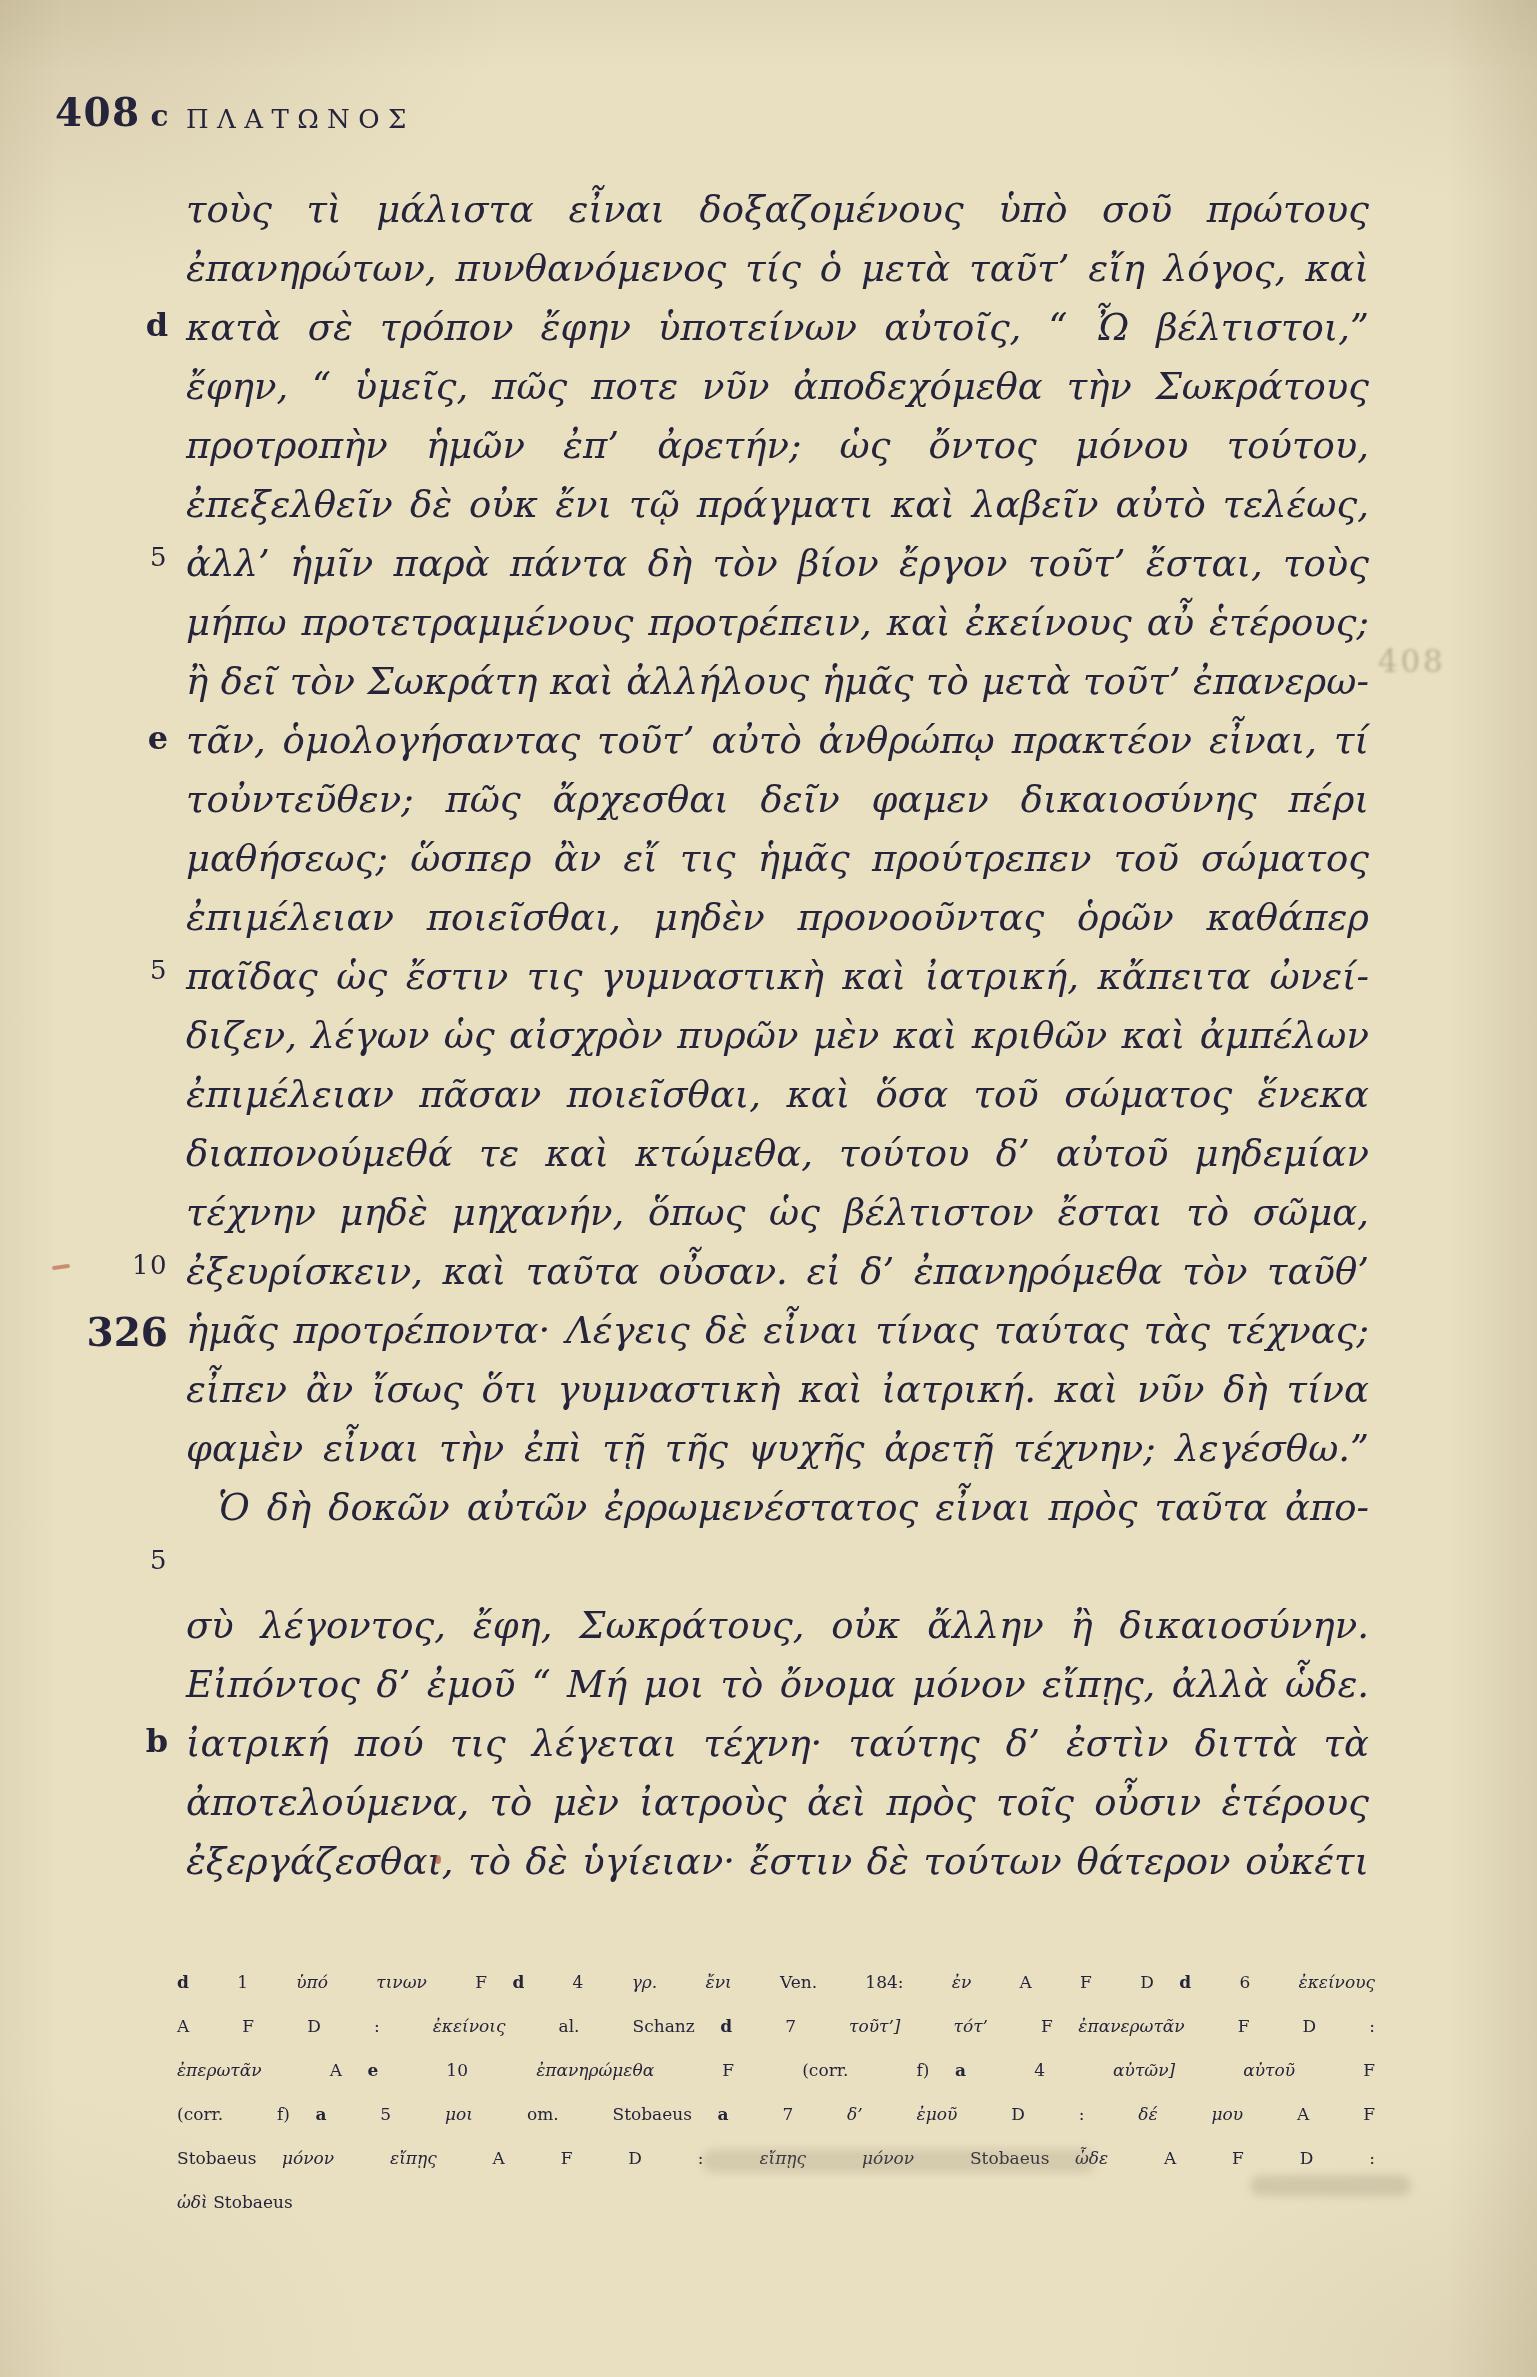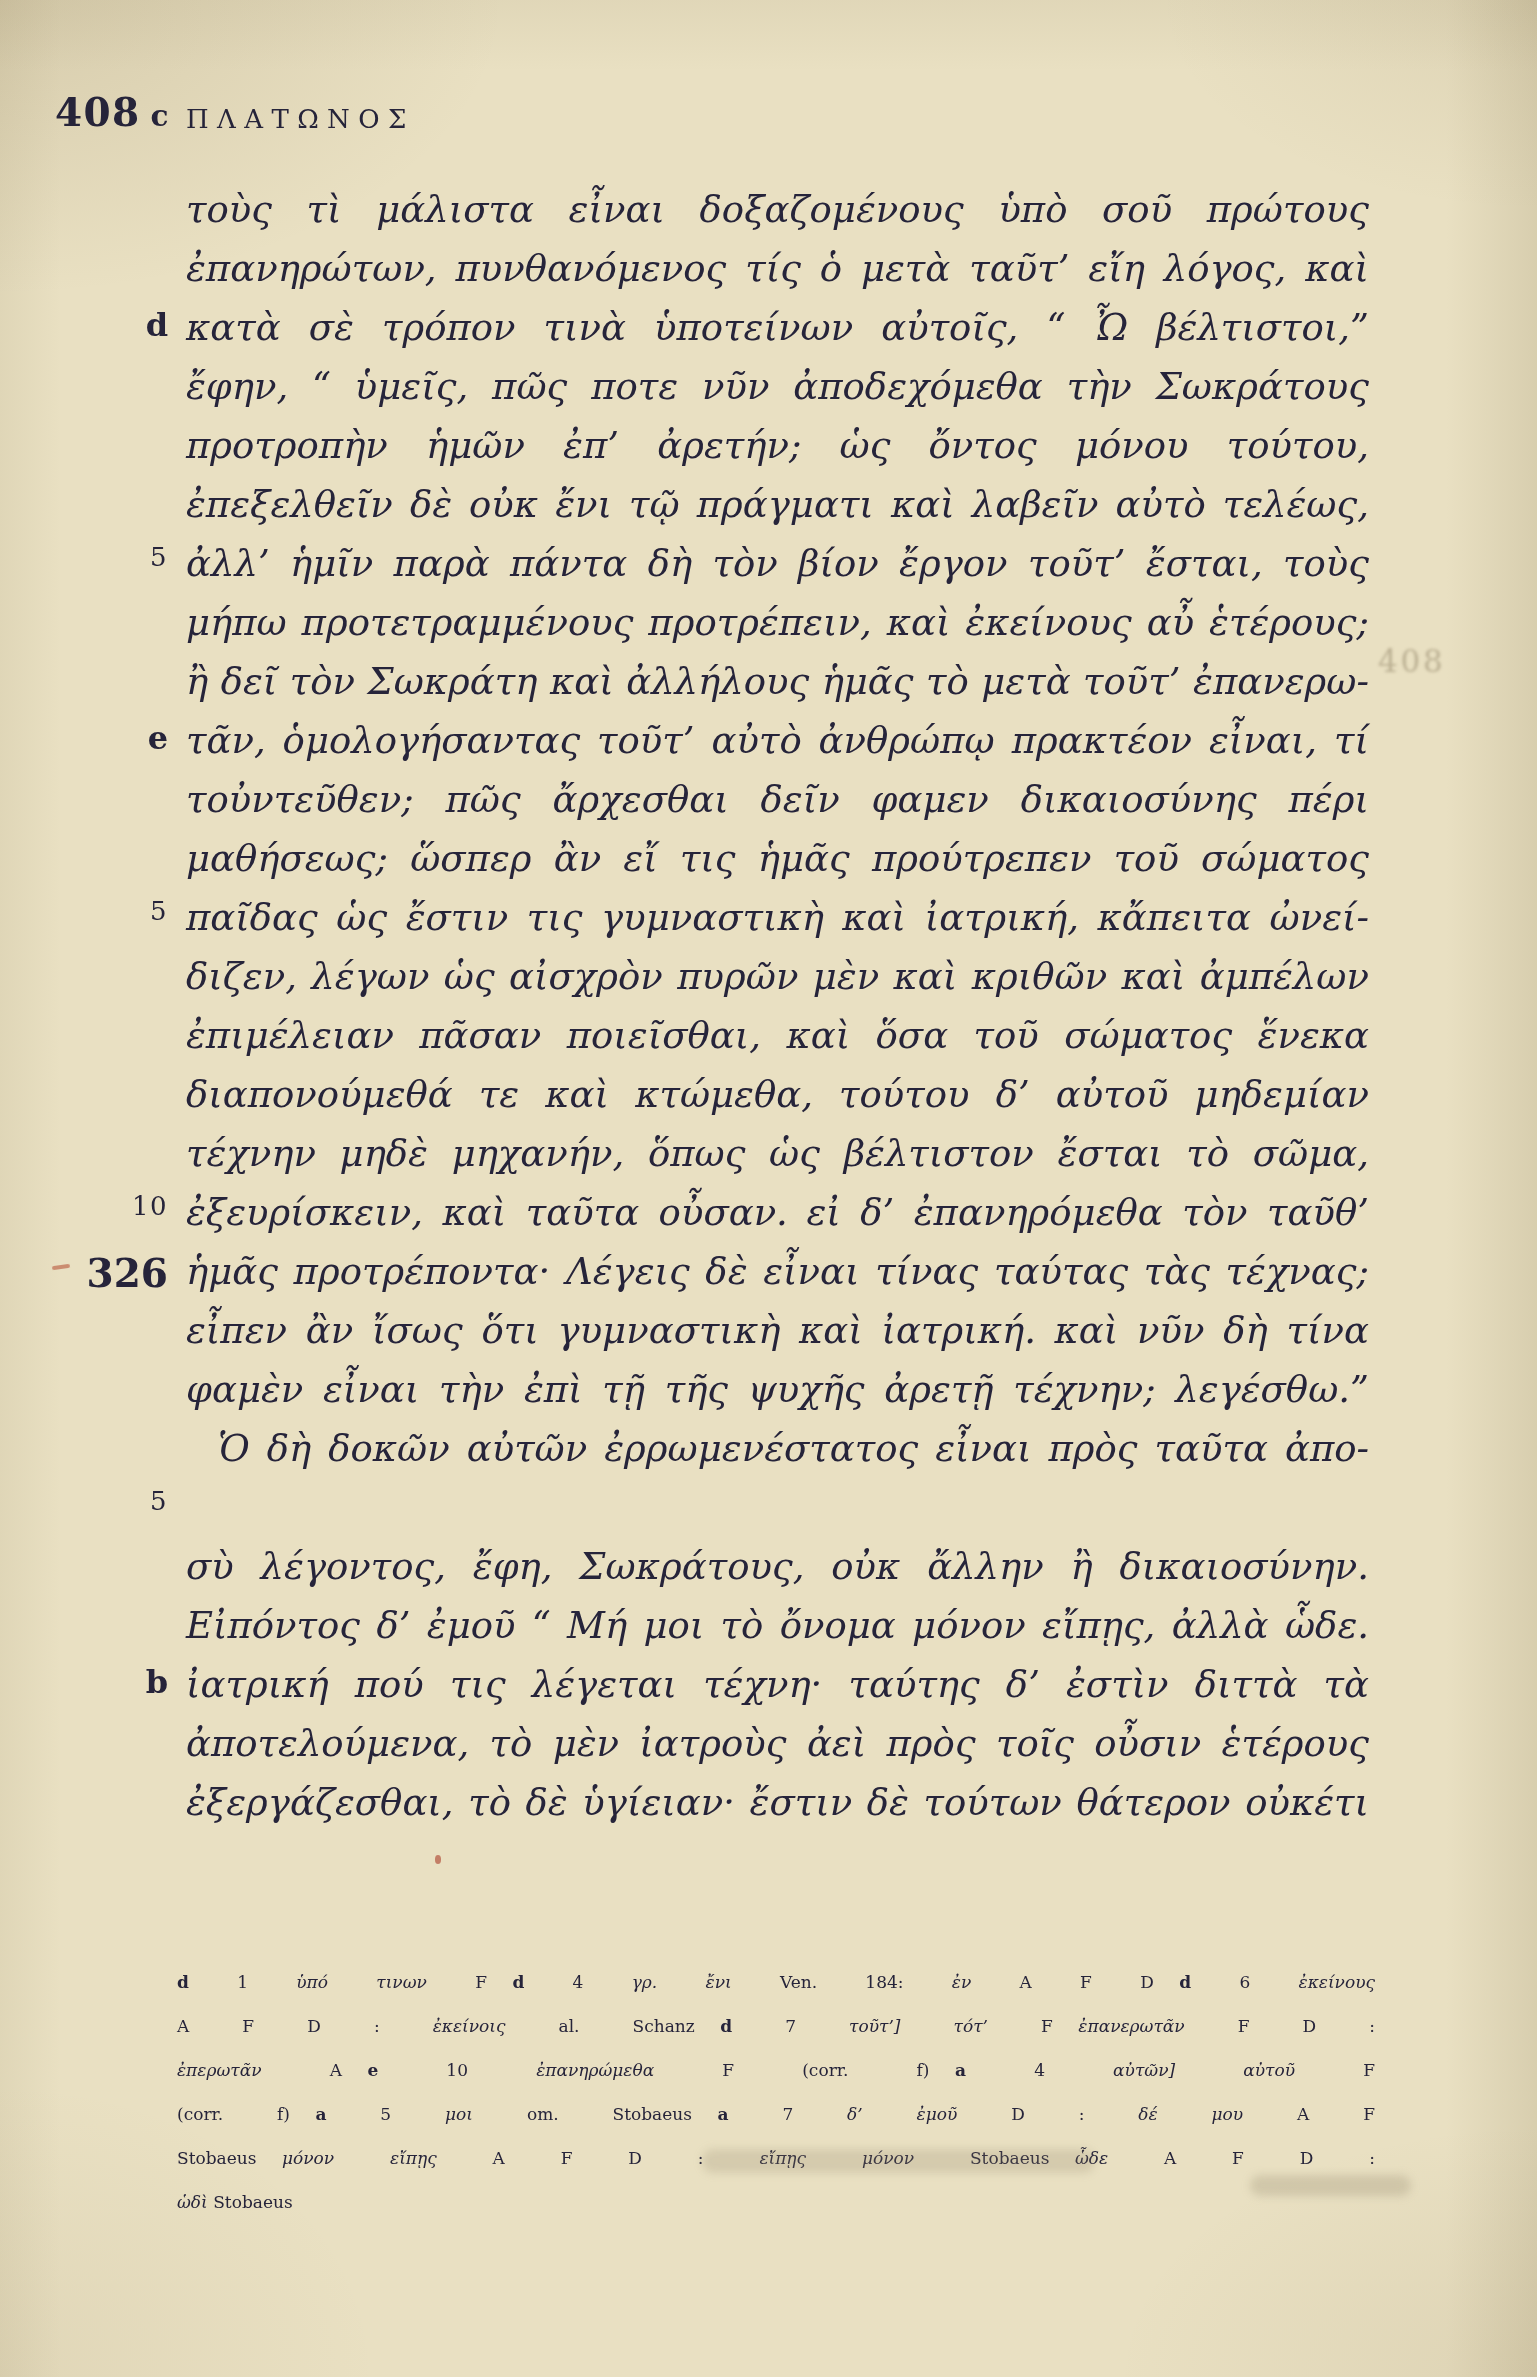--- a/index.html
+++ b/index.html
@@ -65,21 +65,21 @@
       <div class="line-row">
         <span class="margin-label"></span>
         <span class="line-text">τοὺς τὶ μάλιστα εἶναι δοξαζομένους ὑπὸ σοῦ πρώτους</span>
       </div>
       <div class="line-row">
         <span class="margin-label"></span>
         <span class="line-text">ἐπανηρώτων, πυνθανόμενος τίς ὁ μετὰ ταῦτ’ εἴη λόγος, καὶ</span>
       </div>
       <div class="line-row">
         <span class="margin-label m-section">d</span>
-        <span class="line-text">κατὰ σὲ τρόπον τινὰ ὑποτείνων αὐτοῖς, “ Ὦ βέλτιστοι,”</span>
+        <span class="line-text">κατὰ σὲ τρόπον ἔφην ὑποτείνων αὐτοῖς, “ Ὦ βέλτιστοι,”</span>
       </div>
       <div class="line-row">
         <span class="margin-label"></span>
         <span class="line-text">ἔφην, “ ὑμεῖς, πῶς ποτε νῦν ἀποδεχόμεθα τὴν Σωκράτους</span>
       </div>
       <div class="line-row">
         <span class="margin-label"></span>
         <span class="line-text">προτροπὴν ἡμῶν ἐπ’ ἀρετήν; ὡς ὄντος μόνου τούτου,</span>
       </div>
       <div class="line-row">
@@ -102,20 +102,24 @@
         <span class="margin-label m-section">e</span>
         <span class="line-text">τᾶν, ὁμολογήσαντας τοῦτ’ αὐτὸ ἀνθρώπῳ πρακτέον εἶναι, τί</span>
       </div>
       <div class="line-row">
         <span class="margin-label"></span>
         <span class="line-text">τοὐντεῦθεν; πῶς ἄρχεσθαι δεῖν φαμεν δικαιοσύνης πέρι</span>
       </div>
       <div class="line-row">
         <span class="margin-label"></span>
         <span class="line-text">μαθήσεως; ὥσπερ ἂν εἴ τις ἡμᾶς προύτρεπεν τοῦ σώματος</span>
+      </div>
+      <div class="line-row">
+        <span class="margin-label"></span>
+        <span class="line-text">ἐπιμέλειαν ποιεῖσθαι, μηδὲν προνοοῦντας ὁρῶν καθάπερ</span>
       </div>
       <div class="line-row">
         <span class="margin-label m-lineno">5</span>
         <span class="line-text">παῖδας ὡς ἔστιν τις γυμναστικὴ καὶ ἰατρική, κἄπειτα ὠνεί-</span>
       </div>
       <div class="line-row">
         <span class="margin-label"></span>
         <span class="line-text">διζεν, λέγων ὡς αἰσχρὸν πυρῶν μὲν καὶ κριθῶν καὶ ἀμπέλων</span>
       </div>
       <div class="line-row">

